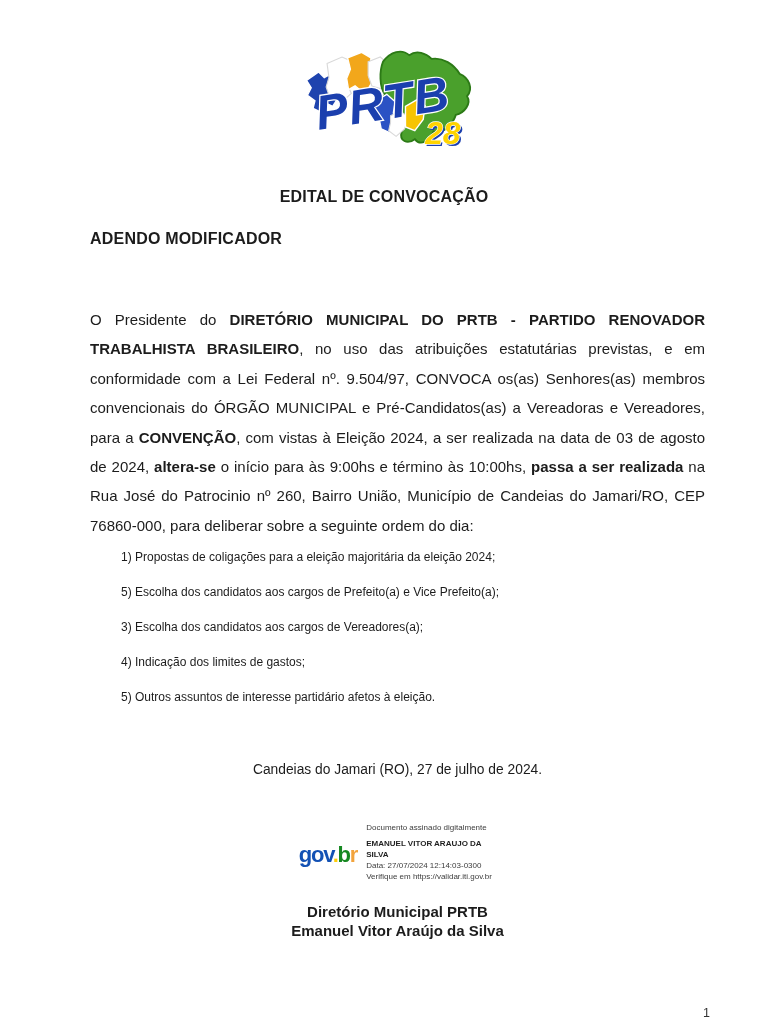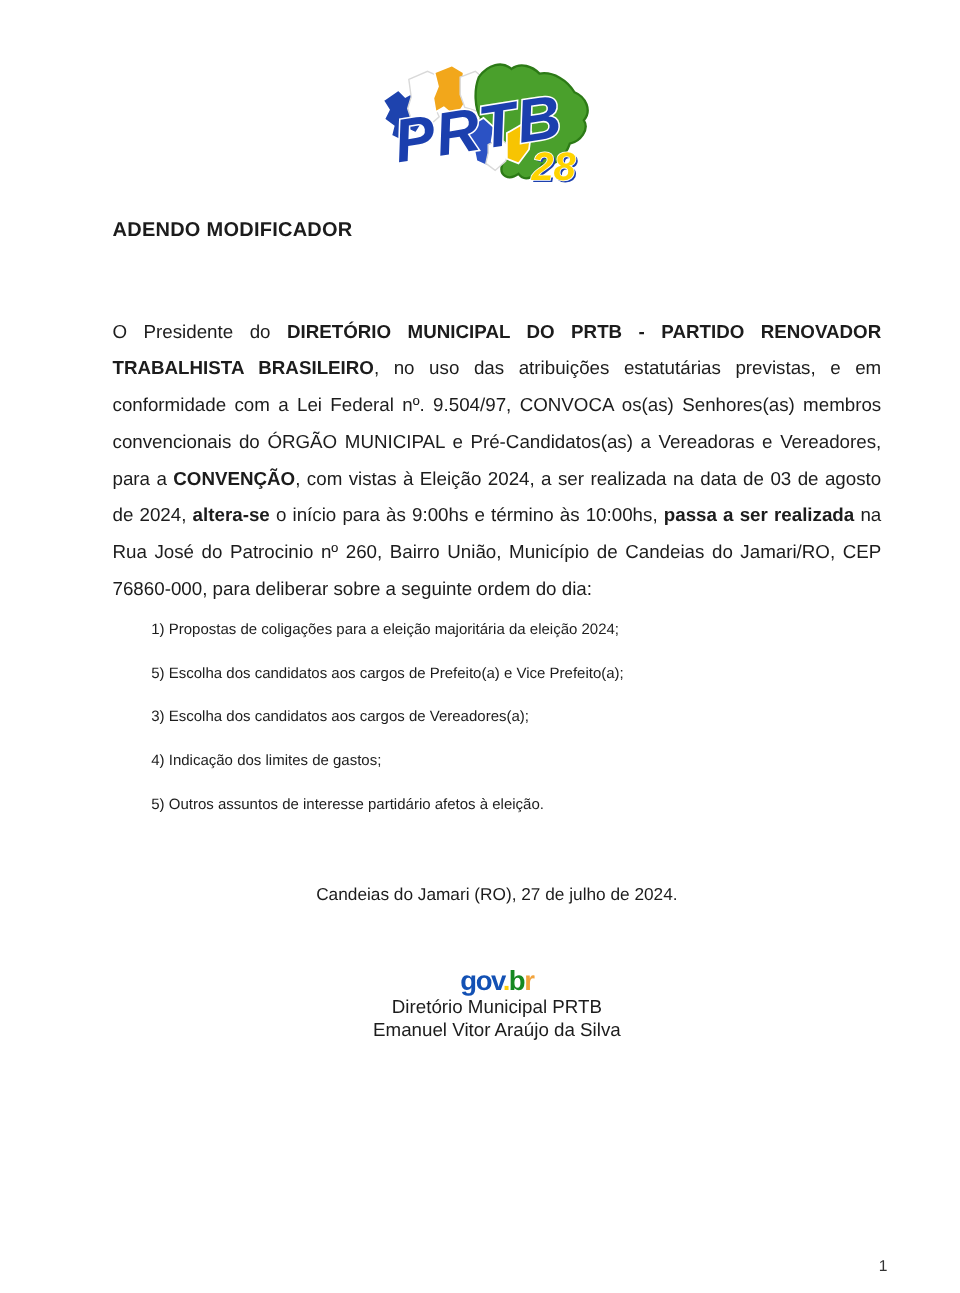--- a/index.html
+++ b/index.html
@@ -68,23 +68,25 @@
   .sig-text{
     text-align:left;
     font-size:8px;
     line-height:11px;
     color:#3c3c3c;
     width:130px;
   }
   .sig-note{margin-bottom:5px;}
   .sig-name{font-weight:bold;color:#1f1f1f;}
   .footer{
+    margin-top:20px;
     text-align:center;
     font-size:15px;
     line-height:19px;
+    font-weight:bold;
   }
   .page-number{
     position:absolute;
     top:1006px;right:58px;
     font-size:12.5px;color:#333;
   }
 </style>
 </head>
 <body>
 
@@ -109,40 +111,47 @@
       <path d="M112,74 l10,-5 9,6 -4,13 -9,8 -8,-6 2,-9 z" fill="#ffffff" stroke="#d9d9d9" stroke-width="1.2"></path>
       <path d="M128,64 l12,-7 9,6 -2,15 -9,12 -10,-4 0,-12 z" fill="#f7c402" stroke="#ffffff" stroke-width="1.5"></path>
 
       <text x="104" y="78" text-anchor="middle" transform="rotate(-9 104 64)" font-family="Liberation Sans, sans-serif" font-size="52" font-weight="bold" font-style="italic" fill="#1b3fae" stroke="#ffffff" stroke-width="2.6" paint-order="stroke" letter-spacing="1">PRTB</text>
 
       <text x="170" y="106" text-anchor="middle" font-family="Liberation Sans, sans-serif" font-size="34" font-weight="bold" font-style="italic" fill="#1b3fae">28</text>
       <text x="168" y="104" text-anchor="middle" font-family="Liberation Sans, sans-serif" font-size="34" font-weight="bold" font-style="italic" fill="#ffd400" stroke="#ffffff" stroke-width="1.4" paint-order="stroke">28</text>
     </svg>
   </div>
 
+  <div class="title">EDITAL DE CONVOCAÇÃO</div>
   <div class="subtitle">ADENDO MODIFICADOR</div>
 
   <div class="content">
 
     <p class="body-par"><span>O Presidente do </span><span class="bold">DIRETÓRIO MUNICIPAL DO PRTB - PARTIDO RENOVADOR TRABALHISTA BRASILEIRO</span><span>, no uso das atribuições estatutárias previstas, e em conformidade com a Lei Federal nº. 9.504/97, CONVOCA os(as) Senhores(as) membros convencionais do ÓRGÃO MUNICIPAL e Pré-Candidatos(as) a Vereadoras e Vereadores, para a </span><span class="bold">CONVENÇÃO</span><span>, com vistas à Eleição 2024, a ser realizada na data de 03 de agosto de 2024, </span><span class="bold">altera-se</span><span> o início para às 9:00hs e término às 10:00hs, </span><span class="bold">passa a ser realizada</span><span> na Rua José do Patrocinio nº 260, Bairro União, Município de Candeias do Jamari/RO, CEP 76860-000, para deliberar sobre a seguinte ordem do dia:</span></p>
 
     <div class="agenda">
       <div class="agenda-item">1) Propostas de coligações para a eleição majoritária da eleição 2024;</div>
       <div class="agenda-item">5) Escolha dos candidatos aos cargos de Prefeito(a) e Vice Prefeito(a);</div>
       <div class="agenda-item">3) Escolha dos candidatos aos cargos de Vereadores(a);</div>
       <div class="agenda-item">4) Indicação dos limites de gastos;</div>
       <div class="agenda-item">5) Outros assuntos de interesse partidário afetos à eleição.</div>
     </div>
 
     <div class="dateline">Candeias do Jamari (RO), 27 de julho de 2024.</div>
 
     <div class="signature">
       <div class="govbr">
         <span class="c-gov">gov</span><span class="c-dot">.</span><span class="c-b">b</span><span class="c-r">r</span>
       </div>
+      <div class="sig-text">
+        <div class="sig-note">Documento assinado digitalmente</div>
+        <div class="sig-name">EMANUEL VITOR ARAUJO DA SILVA</div>
+        <div class="sig-date">Data: 27/07/2024 12:14:03-0300</div>
+        <div class="sig-verify">Verifique em https://validar.iti.gov.br</div>
+      </div>
     </div>
 
     <div class="footer">
       <div>Diretório Municipal PRTB</div>
       <div>Emanuel Vitor Araújo da Silva</div>
     </div>
 
   </div>
 
   <div class="page-number">1</div>

